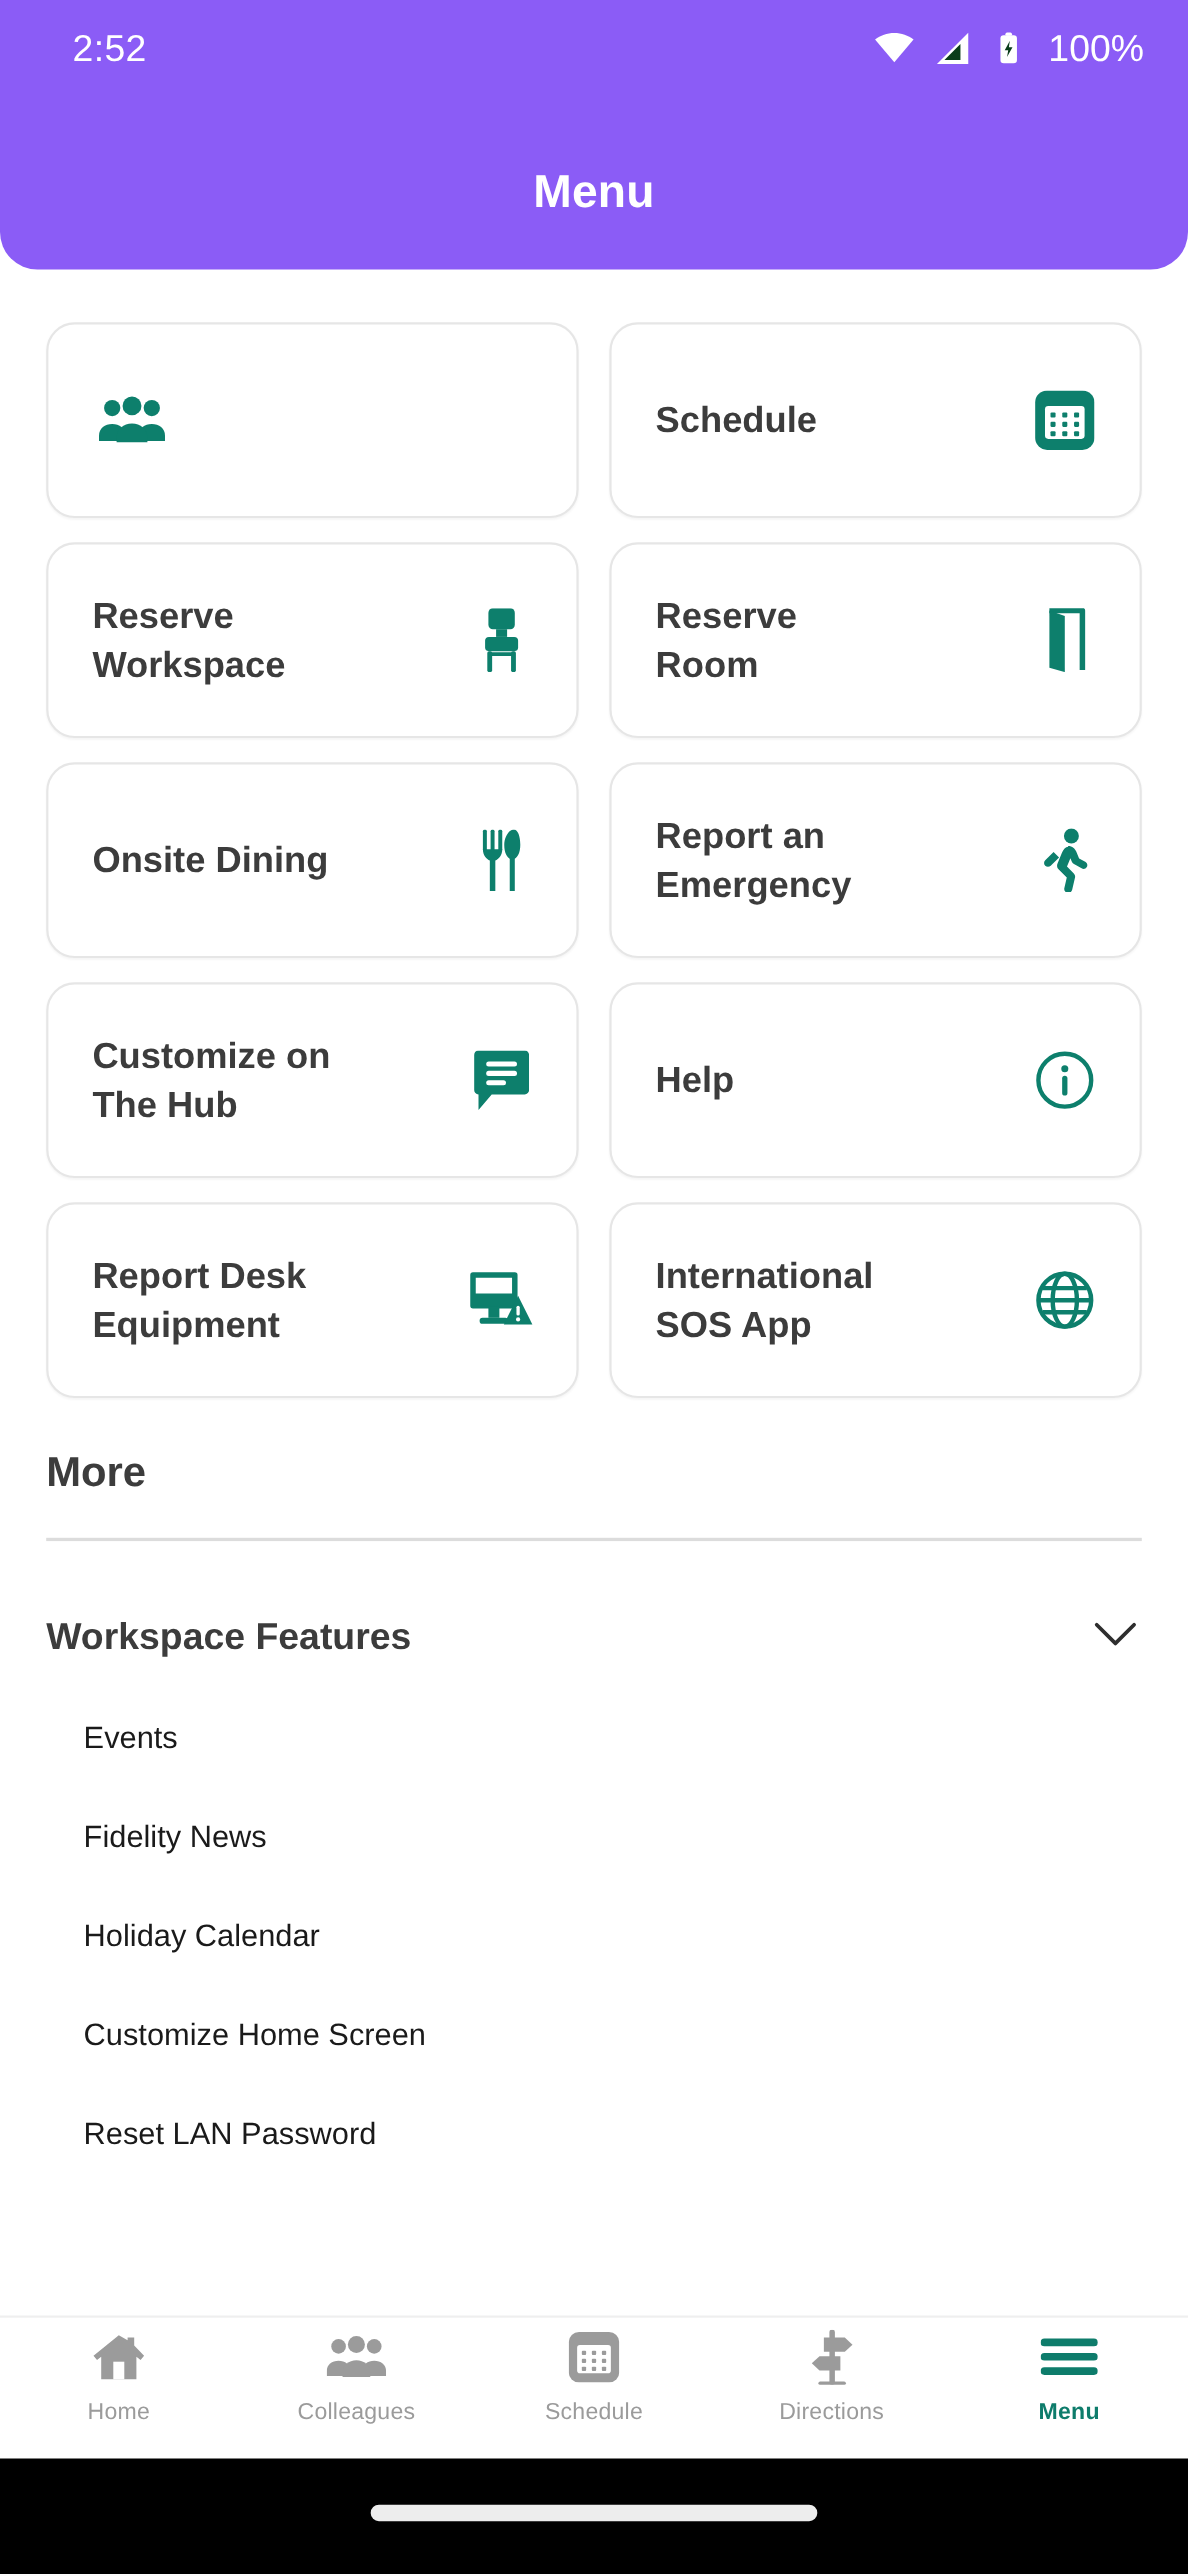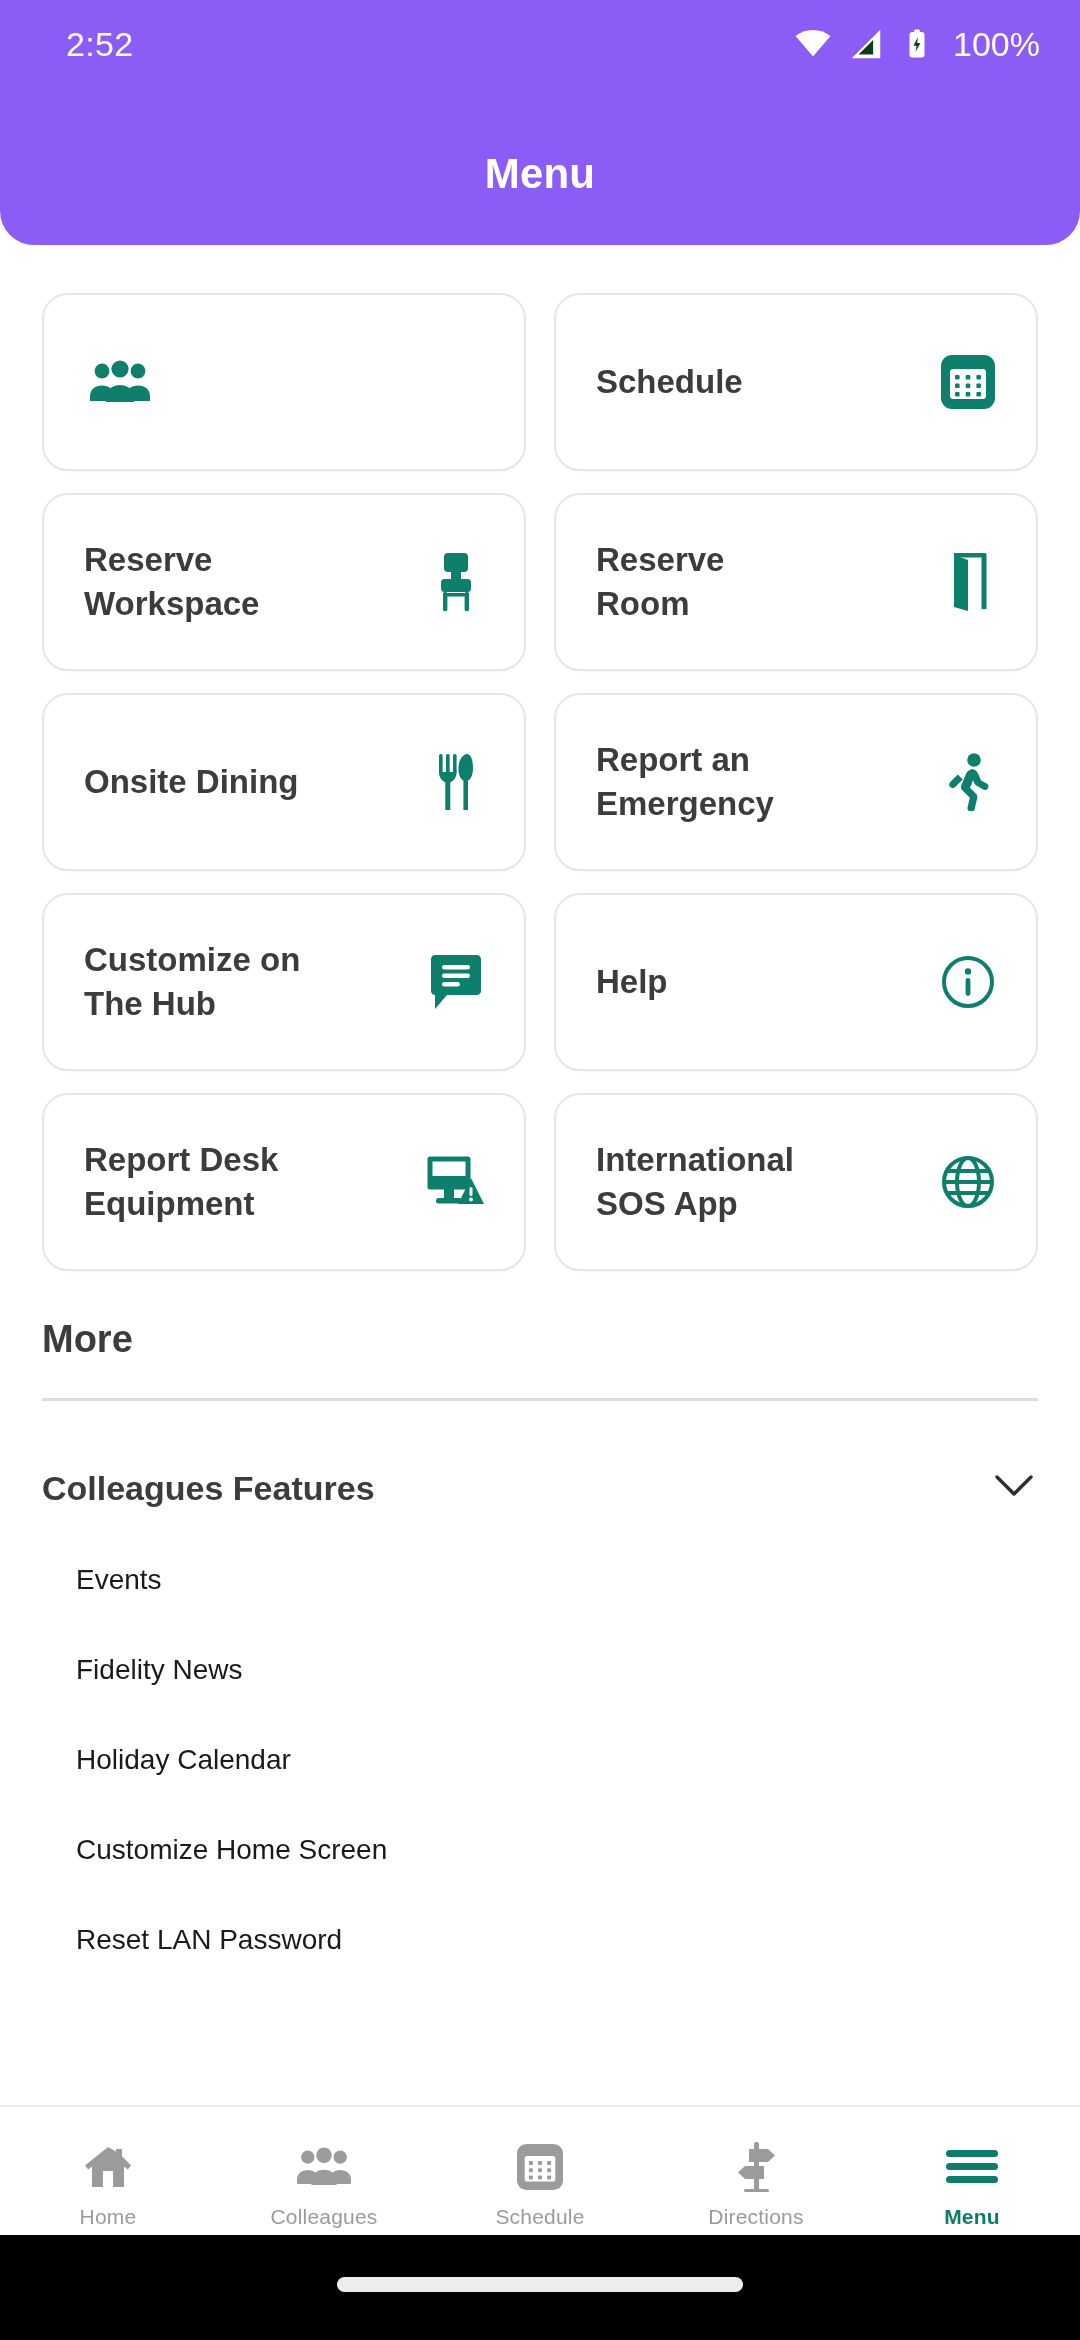--- a/index.html
+++ b/index.html
@@ -88,21 +88,21 @@
   
   #bottom-nav {
     position:absolute; left:0; top:2105px; width:1080px; height:130px;
     background:#ffffff;
     border-top:2px solid #EFEFEF;
     display:flex; align-items:flex-start;
   }
   .nav-item {
     flex:1; height:130px;
     display:flex; flex-direction:column; align-items:center; justify-content:flex-start;
-    padding-top:32px; gap:10px;
+    padding-top:8px; gap:10px;
   }
   .nav-icon { height:56px; display:flex; align-items:center; justify-content:center; }
   .nav-label { font-size:21px; color:#9B9B9B; letter-spacing:.2px; }
   .nav-item.active .nav-label { color:#0E7C6B; font-weight:700; }
 
   
   #gesture-area {
     position:absolute; left:0; top:2235px; width:1080px; height:105px;
     background:#000000;
   }
@@ -287,21 +287,21 @@
       </svg>
     </div>
   </div>
 
 </div>
 
 <div id="more-heading">More</div>
 <div id="more-divider"></div>
 
 <div id="features-row">
-  <div id="features-label">Colleagues Features</div>
+  <div id="features-label">Workspace Features</div>
   <div id="features-chevron">
     <svg width="40" height="26" viewBox="0 0 40 26" fill="none" stroke="#2E2E2E" stroke-width="3.4" stroke-linecap="round" stroke-linejoin="round">
       <polyline points="3,4 20,21 37,4"></polyline>
     </svg>
   </div>
 </div>
 
 <div id="features-list">
   <div class="feature-item">Events</div>
   <div class="feature-item">Fidelity News</div>

